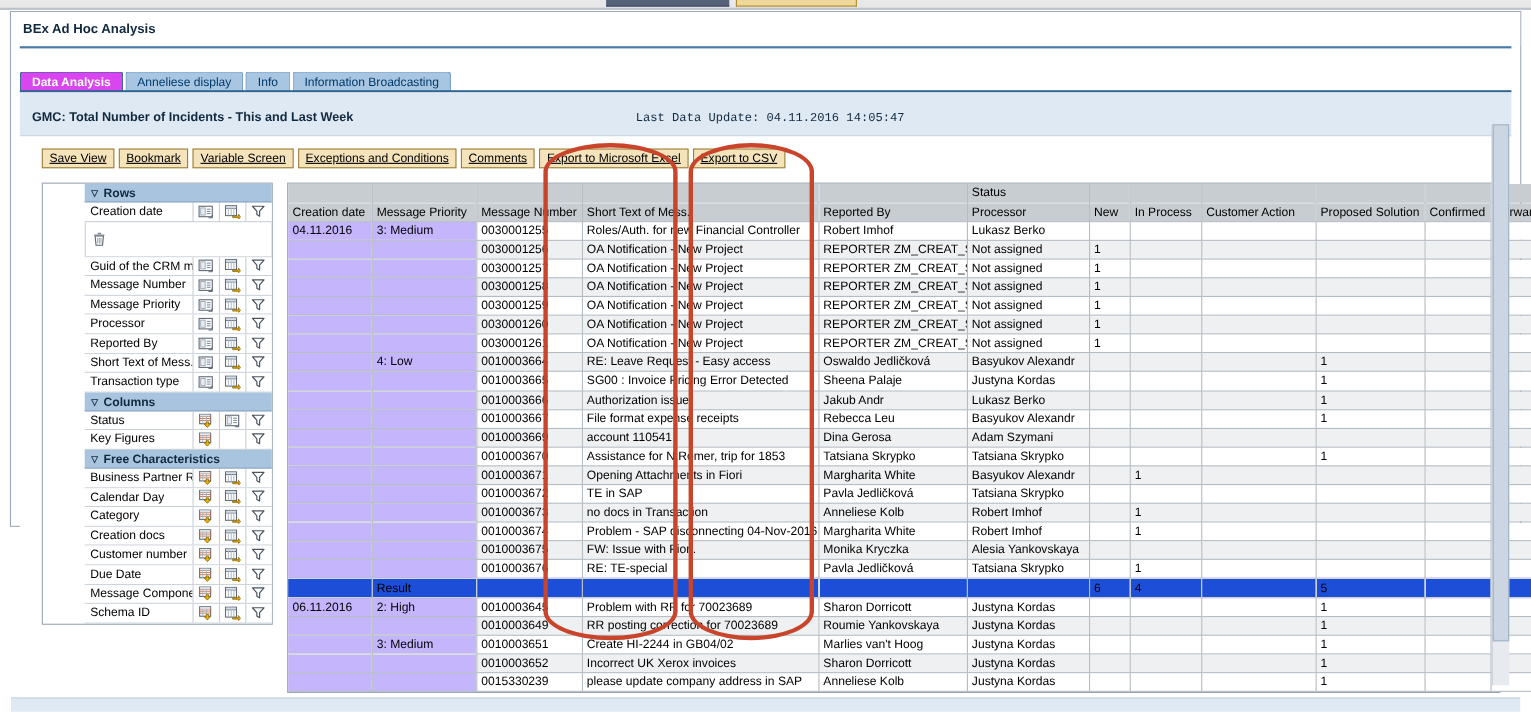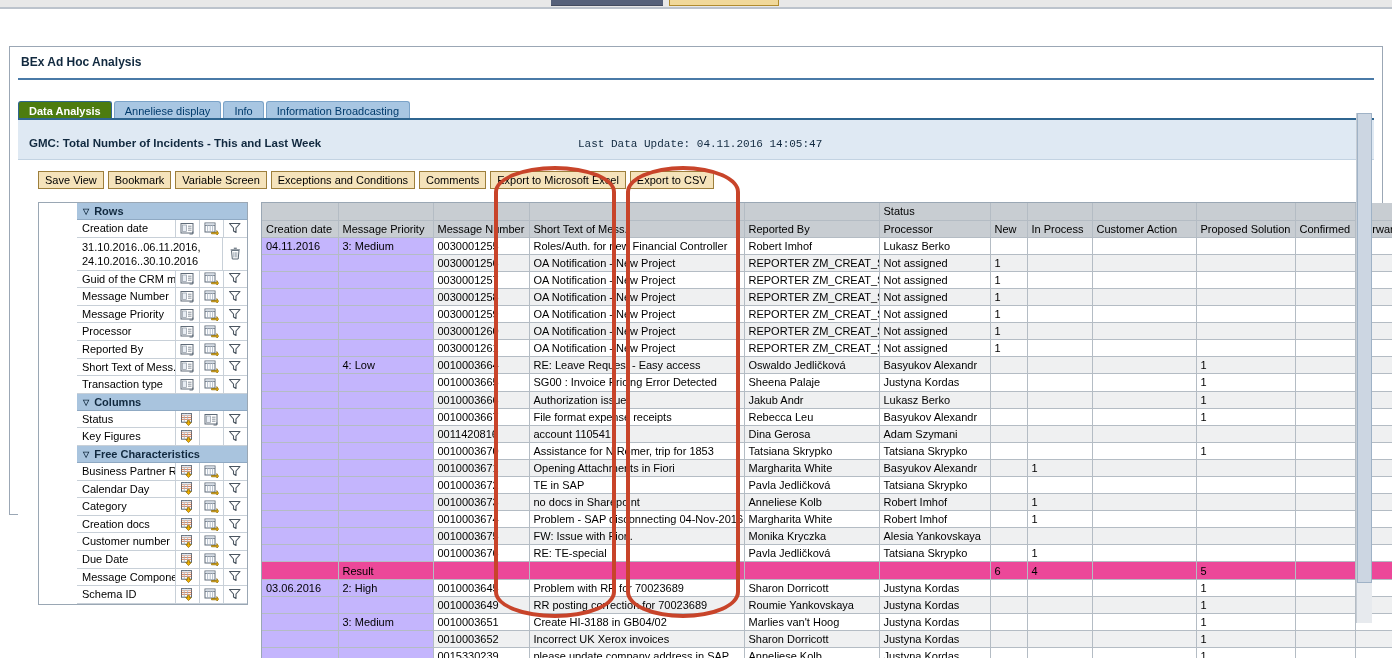--- a/index.html
+++ b/index.html
@@ -12,58 +12,58 @@
   }
   
   #top-stub{position:absolute;left:0;top:0;width:1392px;height:9px;background:#e8e8e8;}
   #top-stub .s1{position:absolute;left:551px;top:0;width:112px;height:5px;background:#56617a;border-bottom:1px solid #444c60;}
   #top-stub .s2{position:absolute;left:669px;top:0;width:110px;height:6px;background:#f0d89a;border:1px solid #b08b2e;border-top:none;box-sizing:border-box;}
   #top-stub .hr{position:absolute;left:0;top:7px;width:1392px;height:2px;background:#bcc3cc;}
 
   
   #app{
     position:absolute;left:9px;top:10px;width:1374px;height:469px;
-    background:#ffffff;border:1px solid #9ba7b5;box-sizing:border-box;margin-top:36px;
+    background:#ffffff;border:1px solid #9ba7b5;box-sizing:border-box;
   }
   
   #title-band{
     position:absolute;left:0;top:0;width:1372px;height:31px;
     background:#ffffff;box-sizing:border-box;
   }
   #title-band .t{position:absolute;left:11px;top:8px;font-weight:bold;font-size:12px;color:#11293f;}
   #title-rule{position:absolute;left:8px;top:31px;width:1356px;height:2px;background:#4a7aa7;}
 
   
   #tabstrip{position:absolute;left:8px;top:54px;height:18px;}
   .tab{
     display:inline-block;height:18px;line-height:18px;padding:0 10px;
     font-size:11px;color:#003a6b;background:#a8c6e2;
     border:1px solid #7ba3c8;border-bottom:none;box-sizing:border-box;
     border-radius:3px 3px 0 0;margin-right:2px;vertical-align:top;cursor:pointer;
   }
-  .tab.active{background:#4d7c0f;color:#ffffff;font-weight:bold;border-color:#2f6590;}
+  .tab.active{background:#d946ef;color:#ffffff;font-weight:bold;border-color:#2f6590;}
   #tab-underline{position:absolute;left:8px;top:71px;width:1356px;height:2px;background:#2f6590;}
 
   
   #report-head{
     position:absolute;left:8px;top:73px;width:1356px;height:40px;
     background:#dfe9f3;box-sizing:border-box;border-bottom:1px solid #c3d3e2;
   }
   #report-head .name{position:absolute;left:11px;top:17px;font-weight:bold;font-size:11.5px;color:#11293f;}
   #report-head .upd{position:absolute;left:560px;top:18px;font-size:11px;color:#11293f;font-family:Liberation Mono, monospace;}
 
   
   #body-area{position:absolute;left:8px;top:113px;width:1356px;height:510px;background:#ffffff;}
 
   
   #toolbar{position:absolute;left:20px;top:11px;height:18px;white-space:nowrap;}
   .tbtn{
     display:inline-block;height:18px;line-height:17px;padding:0 6px;margin-right:4px;
     font-size:11px;color:#000;background:#f5e3bb;border:1px solid #9d7f3c;
-    box-sizing:border-box;cursor:pointer;vertical-align:top;
+    box-sizing:border-box;cursor:pointer;vertical-align:top;text-decoration:underline;
   }
 
   
   #navpanel{
     position:absolute;left:20px;top:42px;width:210px;
     background:#ffffff;border:1px solid #9aa7b4;box-sizing:border-box;padding-left:38px;
   }
   .sec-head{
     height:17px;line-height:17px;background:#a9c4de;color:#11293f;
     font-weight:bold;font-size:11px;padding-left:6px;box-sizing:border-box;
@@ -103,21 +103,21 @@
     overflow:hidden;white-space:nowrap;text-align:left;font-weight:normal;
     vertical-align:middle;
   }
   table.grid tr td:last-child,table.grid tr th:last-child{border-right:none;}
   .hd{background:#c8cdd2;color:#000;}
   .hd-blank{background:#c8cdd2;}
   .rowhdr{background:#c4b5fd;}
   .rlight{background:#ffffff;}
   .rdark{background:#eff0f1;}
   .num{text-align:right;}
-  .result-row td{background:#ec4899;font-weight:normal;}
+  .result-row td{background:#1d4ed8;font-weight:normal;}
   .chead-spacer{height:16px;}
 
   
   .oval{
     position:absolute;border:4px solid #c8442a;border-radius:50%/26px;
     pointer-events:none;box-sizing:border-box;
   }
 
   
   #vscroll{position:absolute;left:1356px;top:113px;width:16px;height:510px;background:#e7eaee;border-left:1px solid #c5ccd4;box-sizing:border-box;}
@@ -177,24 +177,20 @@
               <path d="M7.5 10.5 L12.8 10.5 L12.8 8.6 L14.6 11.2 L12.8 13.4 L12.8 11.8 L7.5 11.8 Z" fill="#f0b000" stroke="#8a6700" stroke-width="0.7"></path>
             </svg>
           </div>
           <div class="ic">
             <svg width="15" height="13" viewBox="0 0 15 13">
               <path d="M1.5 1.5 L12 1.5 L8 6 L8 10.5 L5.5 9 L5.5 6 Z" fill="none" stroke="#4a5560" stroke-width="1.1" stroke-linejoin="round"></path>
             </svg>
           </div>
         </div>
         <div class="nrow-filterval">
-          <div class="lbl">
-            <div>31.10.2016..06.11.2016,</div>
-            <div>24.10.2016..30.10.2016</div>
-          </div>
           <div class="ic">
             <svg width="15" height="13" viewBox="0 0 15 13">
               <path d="M3.5 3.5 L11 3.5 L10.2 12 L4.3 12 Z" fill="#fff" stroke="#5a6672" stroke-width="1"></path>
               <rect x="2.6" y="2.2" width="9.3" height="1.3" fill="#7d8791"></rect>
               <rect x="5.8" y="0.6" width="3" height="1.4" fill="#7d8791"></rect>
               <path d="M5.8 5.2 L5.8 10.4 M7.3 5.2 L7.3 10.4 M8.8 5.2 L8.8 10.4" stroke="#8d98a3" stroke-width="0.8"></path>
             </svg>
           </div>
         </div>
         <div class="nrow">
@@ -824,21 +820,21 @@
               <td class="rlight num"></td>
               <td class="rlight num"></td>
               <td class="rlight num"></td>
               <td class="rlight num">1</td>
               <td class="rlight num"></td>
               <td class="rlight num"></td>
             </tr>
             <tr class="">
               <td class="rowhdr"></td>
               <td class="rowhdr"></td>
-              <td class="rdark">0011420816</td>
+              <td class="rdark">0010003669</td>
               <td class="rdark">account 110541</td>
               <td class="rdark">Dina Gerosa</td>
               <td class="rdark">Adam Szymani</td>
               <td class="rdark num"></td>
               <td class="rdark num"></td>
               <td class="rdark num"></td>
               <td class="rdark num"></td>
               <td class="rdark num"></td>
               <td class="rdark num">1</td>
             </tr>
@@ -881,21 +877,21 @@
               <td class="rlight num"></td>
               <td class="rlight num"></td>
               <td class="rlight num"></td>
               <td class="rlight num"></td>
               <td class="rlight num">1</td>
             </tr>
             <tr class="">
               <td class="rowhdr"></td>
               <td class="rowhdr"></td>
               <td class="rdark">0010003673</td>
-              <td class="rdark">no docs in Sharepoint</td>
+              <td class="rdark">no docs in Transaction</td>
               <td class="rdark">Anneliese Kolb</td>
               <td class="rdark">Robert Imhof</td>
               <td class="rdark num"></td>
               <td class="rdark num">1</td>
               <td class="rdark num"></td>
               <td class="rdark num"></td>
               <td class="rdark num"></td>
               <td class="rdark num"></td>
             </tr>
             <tr class="">
@@ -948,21 +944,21 @@
               <td class=""></td>
               <td class=""></td>
               <td class="num">6</td>
               <td class="num">4</td>
               <td class="num"></td>
               <td class="num">5</td>
               <td class="num"></td>
               <td class="num">4</td>
             </tr>
             <tr class="">
-              <td class="rowhdr">03.06.2016</td>
+              <td class="rowhdr">06.11.2016</td>
               <td class="rowhdr">2: High</td>
               <td class="rlight">0010003645</td>
               <td class="rlight">Problem with RR for 70023689</td>
               <td class="rlight">Sharon Dorricott</td>
               <td class="rlight">Justyna Kordas</td>
               <td class="rlight num"></td>
               <td class="rlight num"></td>
               <td class="rlight num"></td>
               <td class="rlight num">1</td>
               <td class="rlight num"></td>
@@ -979,21 +975,21 @@
               <td class="rdark num"></td>
               <td class="rdark num"></td>
               <td class="rdark num">1</td>
               <td class="rdark num"></td>
               <td class="rdark num"></td>
             </tr>
             <tr class="">
               <td class="rowhdr"></td>
               <td class="rowhdr">3: Medium</td>
               <td class="rlight">0010003651</td>
-              <td class="rlight">Create HI-3188 in GB04/02</td>
+              <td class="rlight">Create HI-2244 in GB04/02</td>
               <td class="rlight">Marlies van't Hoog</td>
               <td class="rlight">Justyna Kordas</td>
               <td class="rlight num"></td>
               <td class="rlight num"></td>
               <td class="rlight num"></td>
               <td class="rlight num">1</td>
               <td class="rlight num"></td>
               <td class="rlight num"></td>
             </tr>
             <tr class="">

